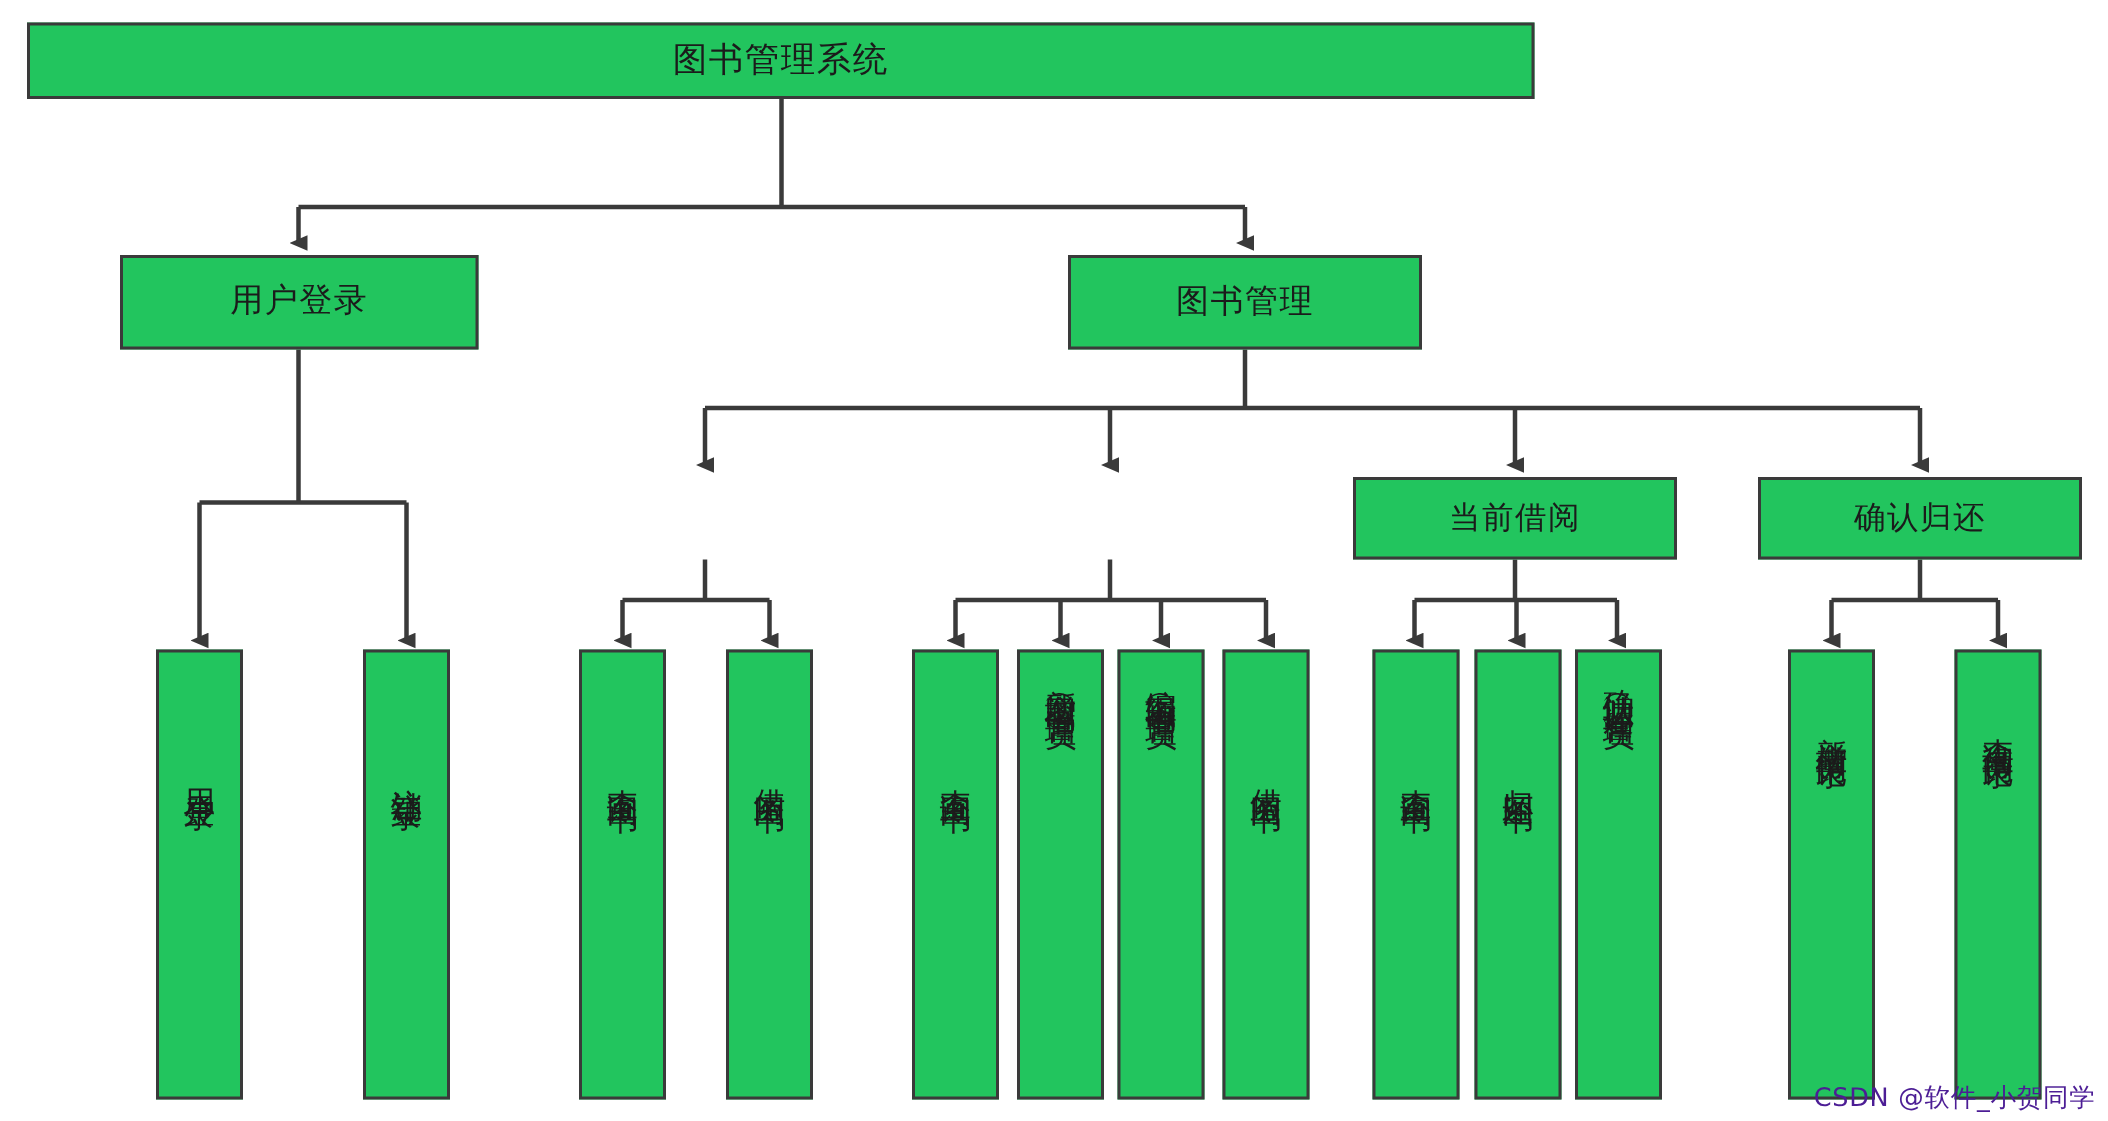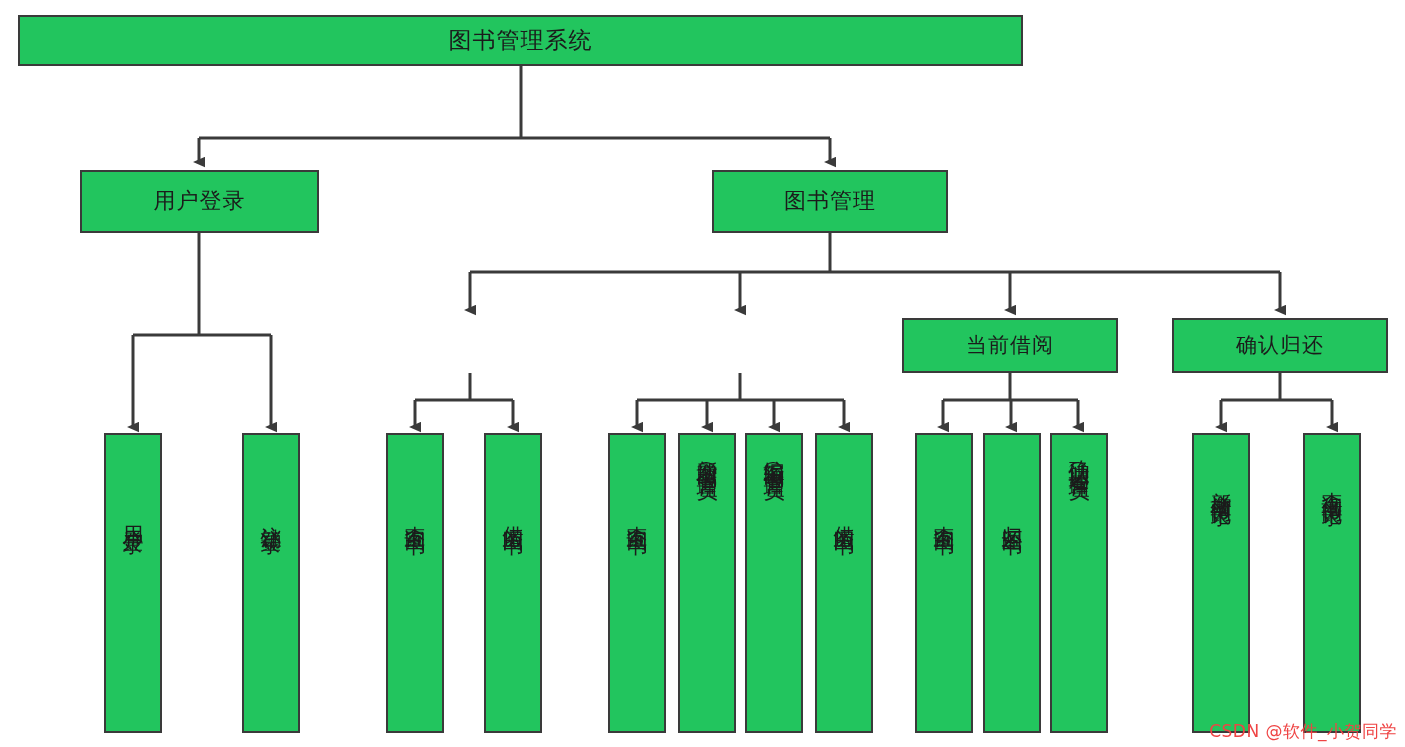--- a/index.html
+++ b/index.html
@@ -56,21 +56,21 @@
     line-height: 1.05;
     letter-spacing: 3px;
     white-space: nowrap;
     text-align: left;
   }
   #watermark {
     position: absolute;
     right: 8px;
     bottom: 4px;
     font-size: 17px;
-    color: #ef4444;
+    color: #4c1d95;
     letter-spacing: 0.5px;
     white-space: nowrap;
     z-index: 5;
     margin-top: 36px;
   }
 </style>
 </head>
 <body>
 
 <div id="diagram-root">

